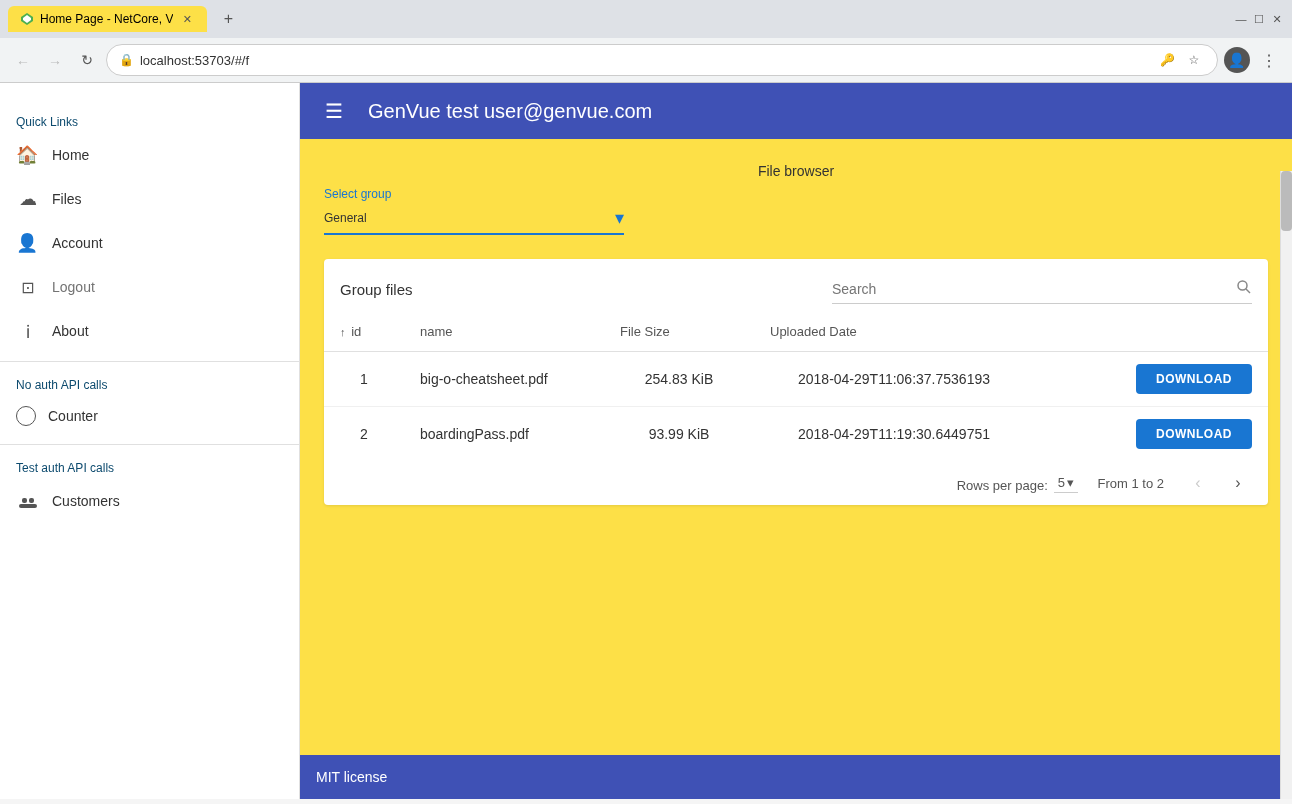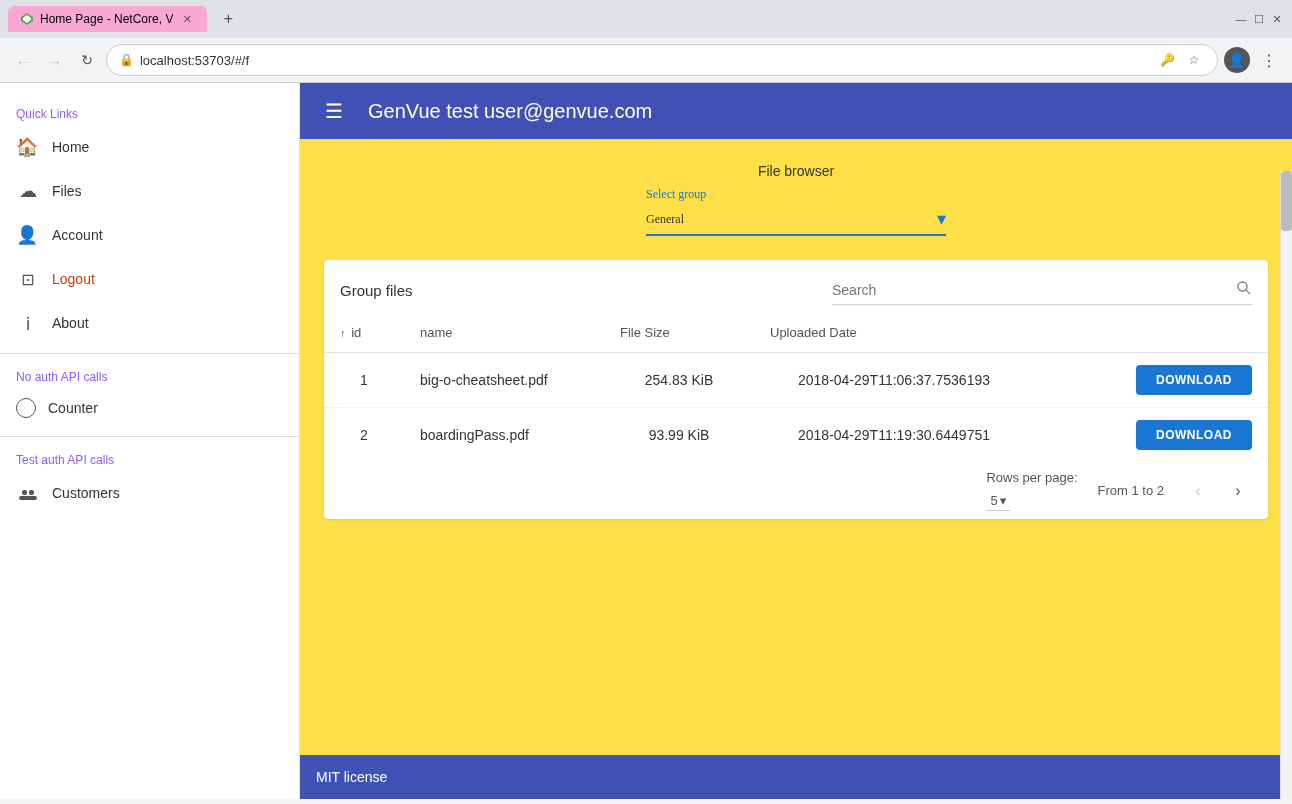--- a/index.html
+++ b/index.html
@@ -13,21 +13,21 @@
     .browser-titlebar {
       display: flex;
       align-items: center;
       padding: 6px 8px;
       gap: 8px;
       background: #dee1e6;
     }
     .browser-tab {
       display: flex;
       align-items: center;
-      background: #f9a8d4;
+      background: #fde047;
       padding: 5px 12px;
       border-radius: 6px 6px 0 0;
       font-size: 12px;
       gap: 6px;
       max-width: 200px;
       min-width: 140px;
     }
     .tab-favicon {
       width: 14px; height: 14px;
       display: flex; align-items: center; justify-content: center;
@@ -125,22 +125,23 @@
       width: 300px;
       min-width: 300px;
       background: #fff;
       border-right: 1px solid #e0e0e0;
       padding: 16px 0;
       overflow-y: auto;
     }
     .sidebar-section-label {
       padding: 8px 16px 4px 16px;
       font-size: 12px;
-      color: #8b5cf6;
+      color: #0c4a6e;
       font-weight: normal;
+      margin-top: 8px;
     }
     .sidebar-item {
       display: flex;
       align-items: center;
       padding: 10px 16px;
       gap: 12px;
       cursor: pointer;
       color: #333;
       text-decoration: none;
     }
@@ -190,23 +191,21 @@
 
     
     .file-browser-title {
       text-align: center;
       font-size: 14px;
       color: #333;
       margin-bottom: 8px;
     }
     .group-select-container {
       display: flex;
-      justify-content: center;
       margin-bottom: 24px;
-      font-family: Liberation Serif, serif;
     }
     .group-select-wrapper {
       width: 300px;
     }
     .group-select-label {
       font-size: 12px;
       color: #1976d2;
       display: block;
       margin-bottom: 2px;
     }
@@ -308,23 +307,22 @@
       display: flex;
       align-items: center;
       justify-content: flex-end;
       padding: 8px 16px;
       gap: 12px;
       font-size: 13px;
       color: #555;
     }
     .rows-per-page {
       display: flex;
-      align-items: flex-start;
+      align-items: flex-end;
       gap: 6px;
-      flex-direction: column;
     }
     .rows-select {
       display: flex;
       align-items: center;
       gap: 2px;
       cursor: pointer;
       border-bottom: 1px solid #ccc;
       padding: 2px 4px;
     }
     .pagination-info { margin: 0 8px; }
@@ -423,21 +421,21 @@
     <div class="sidebar-item">
       <span class="item-icon">☁</span>
       <span class="item-label">Files</span>
     </div>
     <div class="sidebar-item">
       <span class="item-icon">👤</span>
       <span class="item-label">Account</span>
     </div>
     <div class="sidebar-item logout">
       <span class="item-icon" style="font-size:16px;">⊡</span>
-      <span class="item-label" style="color:#c2410c;">Logout</span>
+      <span class="item-label" style="color:#737373;">Logout</span>
     </div>
     <div class="sidebar-item">
       <span class="item-icon">ℹ</span>
       <span class="item-label">About</span>
     </div>
 
     <div class="sidebar-divider"></div>
 
     <div class="sidebar-section-label">No auth API calls</div>
 

